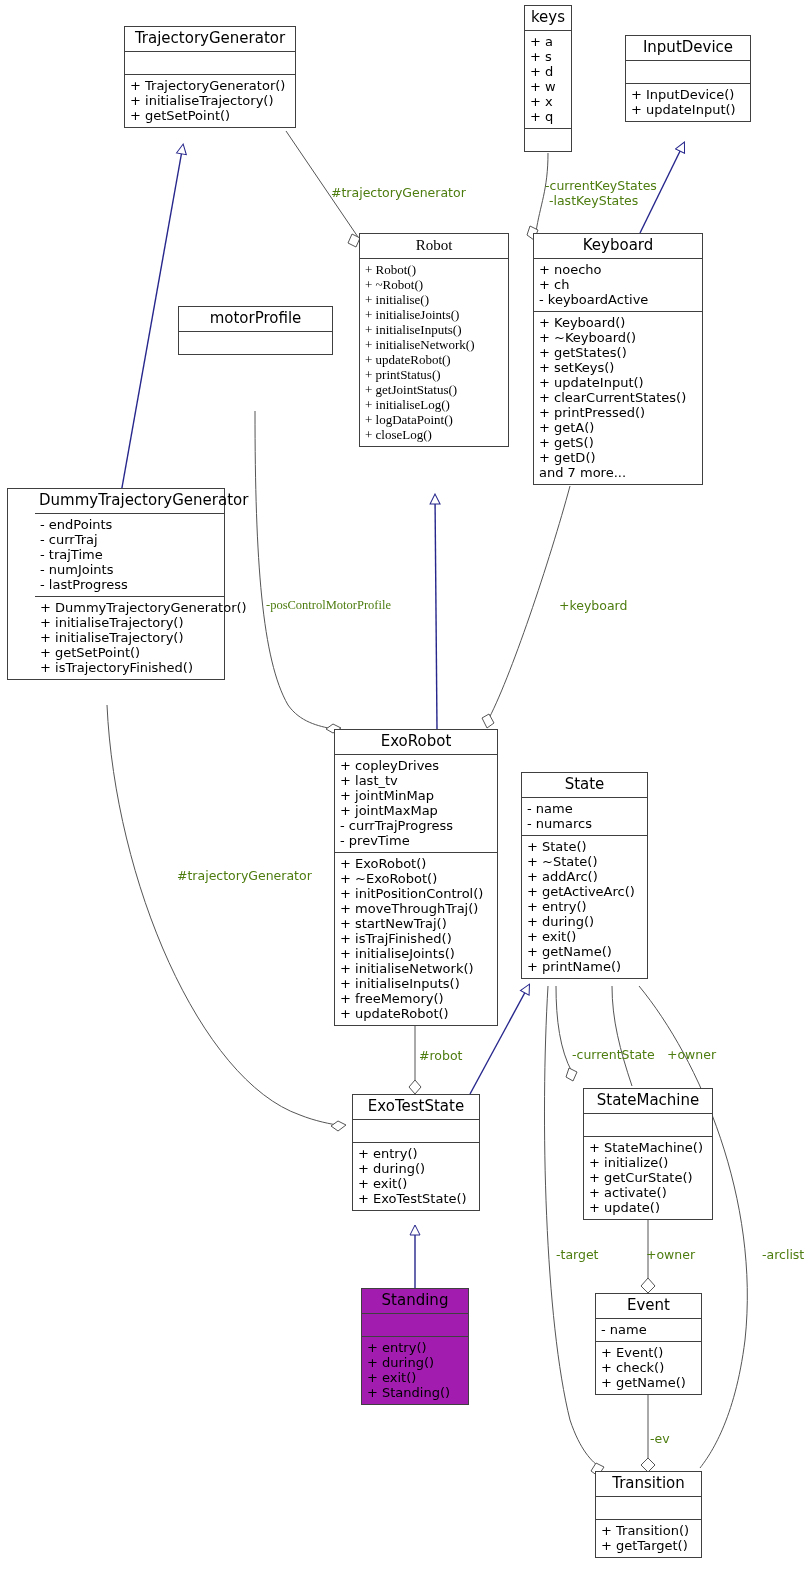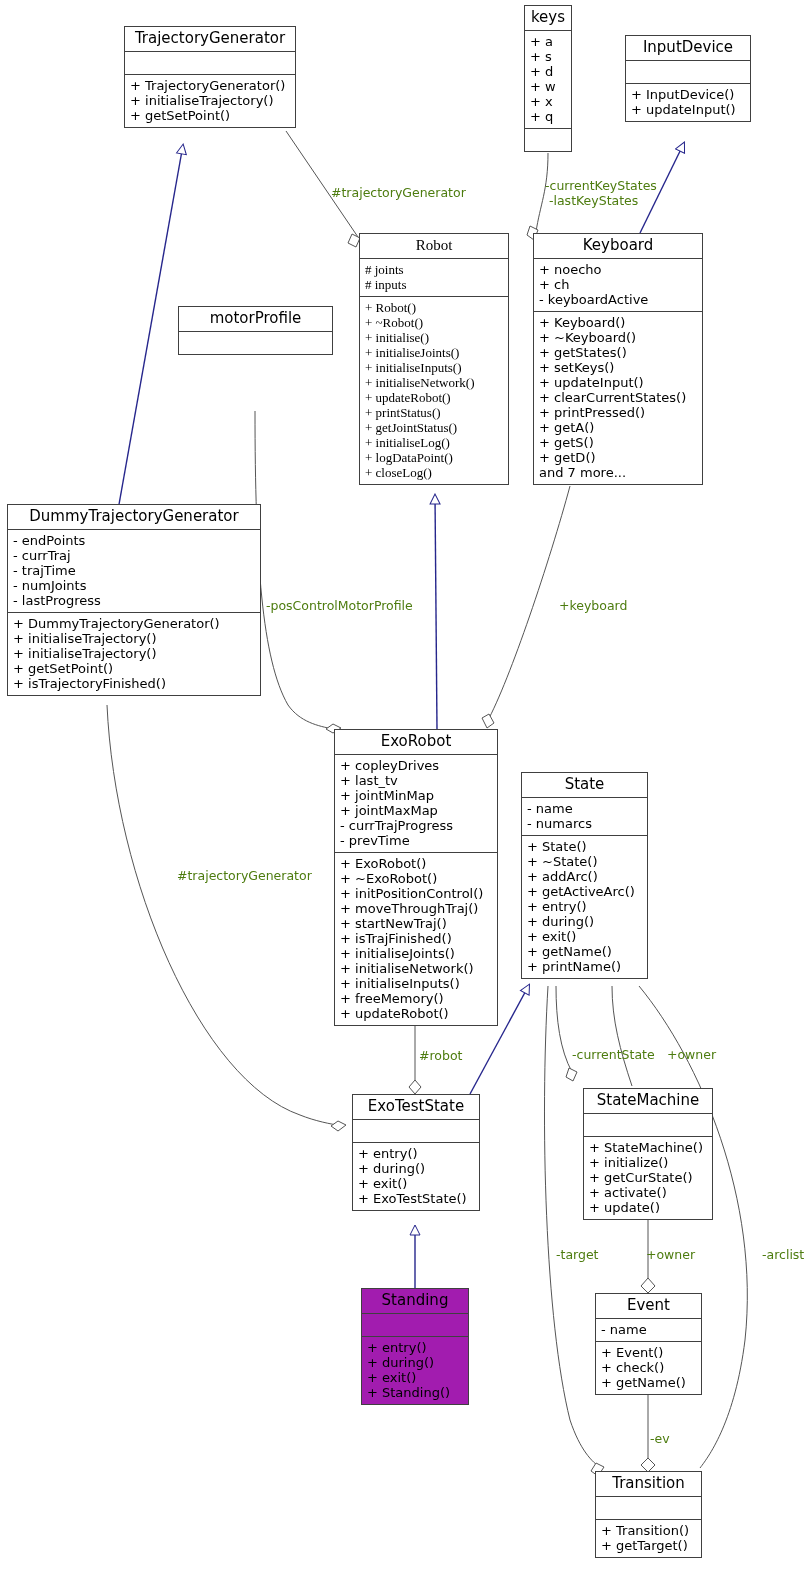--- a/index.html
+++ b/index.html
@@ -137,24 +137,20 @@
       <div class="node" style="left: 625px; top: 35px; width: 126px;">
         <div class="title">InputDevice</div>
         <div class="compartment empty"></div>
         <div class="compartment">
           <div class="row">+ InputDevice()</div>
           <div class="row">+ updateInput()</div>
         </div>
       </div>
       <div class="node" style="left: 359px; top: 233px; width: 150px; font-family: Liberation Serif, serif;">
         <div class="title">Robot</div>
-        <div class="compartment">
-          <div class="row"># joints</div>
-          <div class="row"># inputs</div>
-        </div>
         <div class="compartment">
           <div class="row">+ Robot()</div>
           <div class="row">+ ~Robot()</div>
           <div class="row">+ initialise()</div>
           <div class="row">+ initialiseJoints()</div>
           <div class="row">+ initialiseInputs()</div>
           <div class="row">+ initialiseNetwork()</div>
           <div class="row">+ updateRobot()</div>
           <div class="row">+ printStatus()</div>
           <div class="row">+ getJointStatus()</div>
@@ -181,21 +177,21 @@
           <div class="row">+ getA()</div>
           <div class="row">+ getS()</div>
           <div class="row">+ getD()</div>
           <div class="row">and 7 more...</div>
         </div>
       </div>
       <div class="node" style="left: 178px; top: 306px; width: 155px;">
         <div class="title">motorProfile</div>
         <div class="compartment empty"></div>
       </div>
-      <div class="node" style="left: 7px; top: 504px; width: 254px;">
+      <div class="node" style="left: 7px; top: 488px; width: 218px; padding-left: 27px;">
         <div class="title">DummyTrajectoryGenerator</div>
         <div class="compartment">
           <div class="row">- endPoints</div>
           <div class="row">- currTraj</div>
           <div class="row">- trajTime</div>
           <div class="row">- numJoints</div>
           <div class="row">- lastProgress</div>
         </div>
         <div class="compartment">
           <div class="row">+ DummyTrajectoryGenerator()</div>
@@ -295,21 +291,21 @@
         <div class="compartment">
           <div class="row">+ Transition()</div>
           <div class="row">+ getTarget()</div>
         </div>
       </div>
     </div>
   <div id="labels-layer">
       <div class="edge-label" style="left: 331px; top: 185px;">#trajectoryGenerator</div>
       <div class="edge-label" style="left: 545px; top: 178px;">-currentKeyStates
  -lastKeyStates</div>
-      <div class="edge-label" style="left: 266px; top: 598px;">-posControlMotorProfile</div>
+      <div class="edge-label" style="left: 266px; top: 598px; font-family: Liberation Serif, serif;">-posControlMotorProfile</div>
       <div class="edge-label" style="left: 559px; top: 598px;">+keyboard</div>
       <div class="edge-label" style="left: 177px; top: 868px;">#trajectoryGenerator</div>
       <div class="edge-label" style="left: 419px; top: 1048px;">#robot</div>
       <div class="edge-label" style="left: 572px; top: 1047px;">-currentState</div>
       <div class="edge-label" style="left: 667px; top: 1047px;">+owner</div>
       <div class="edge-label" style="left: 556px; top: 1247px;">-target</div>
       <div class="edge-label" style="left: 646px; top: 1247px;">+owner</div>
       <div class="edge-label" style="left: 650px; top: 1431px;">-ev</div>
       <div class="edge-label" style="left: 762px; top: 1247px;">-arclist</div>
     </div>

